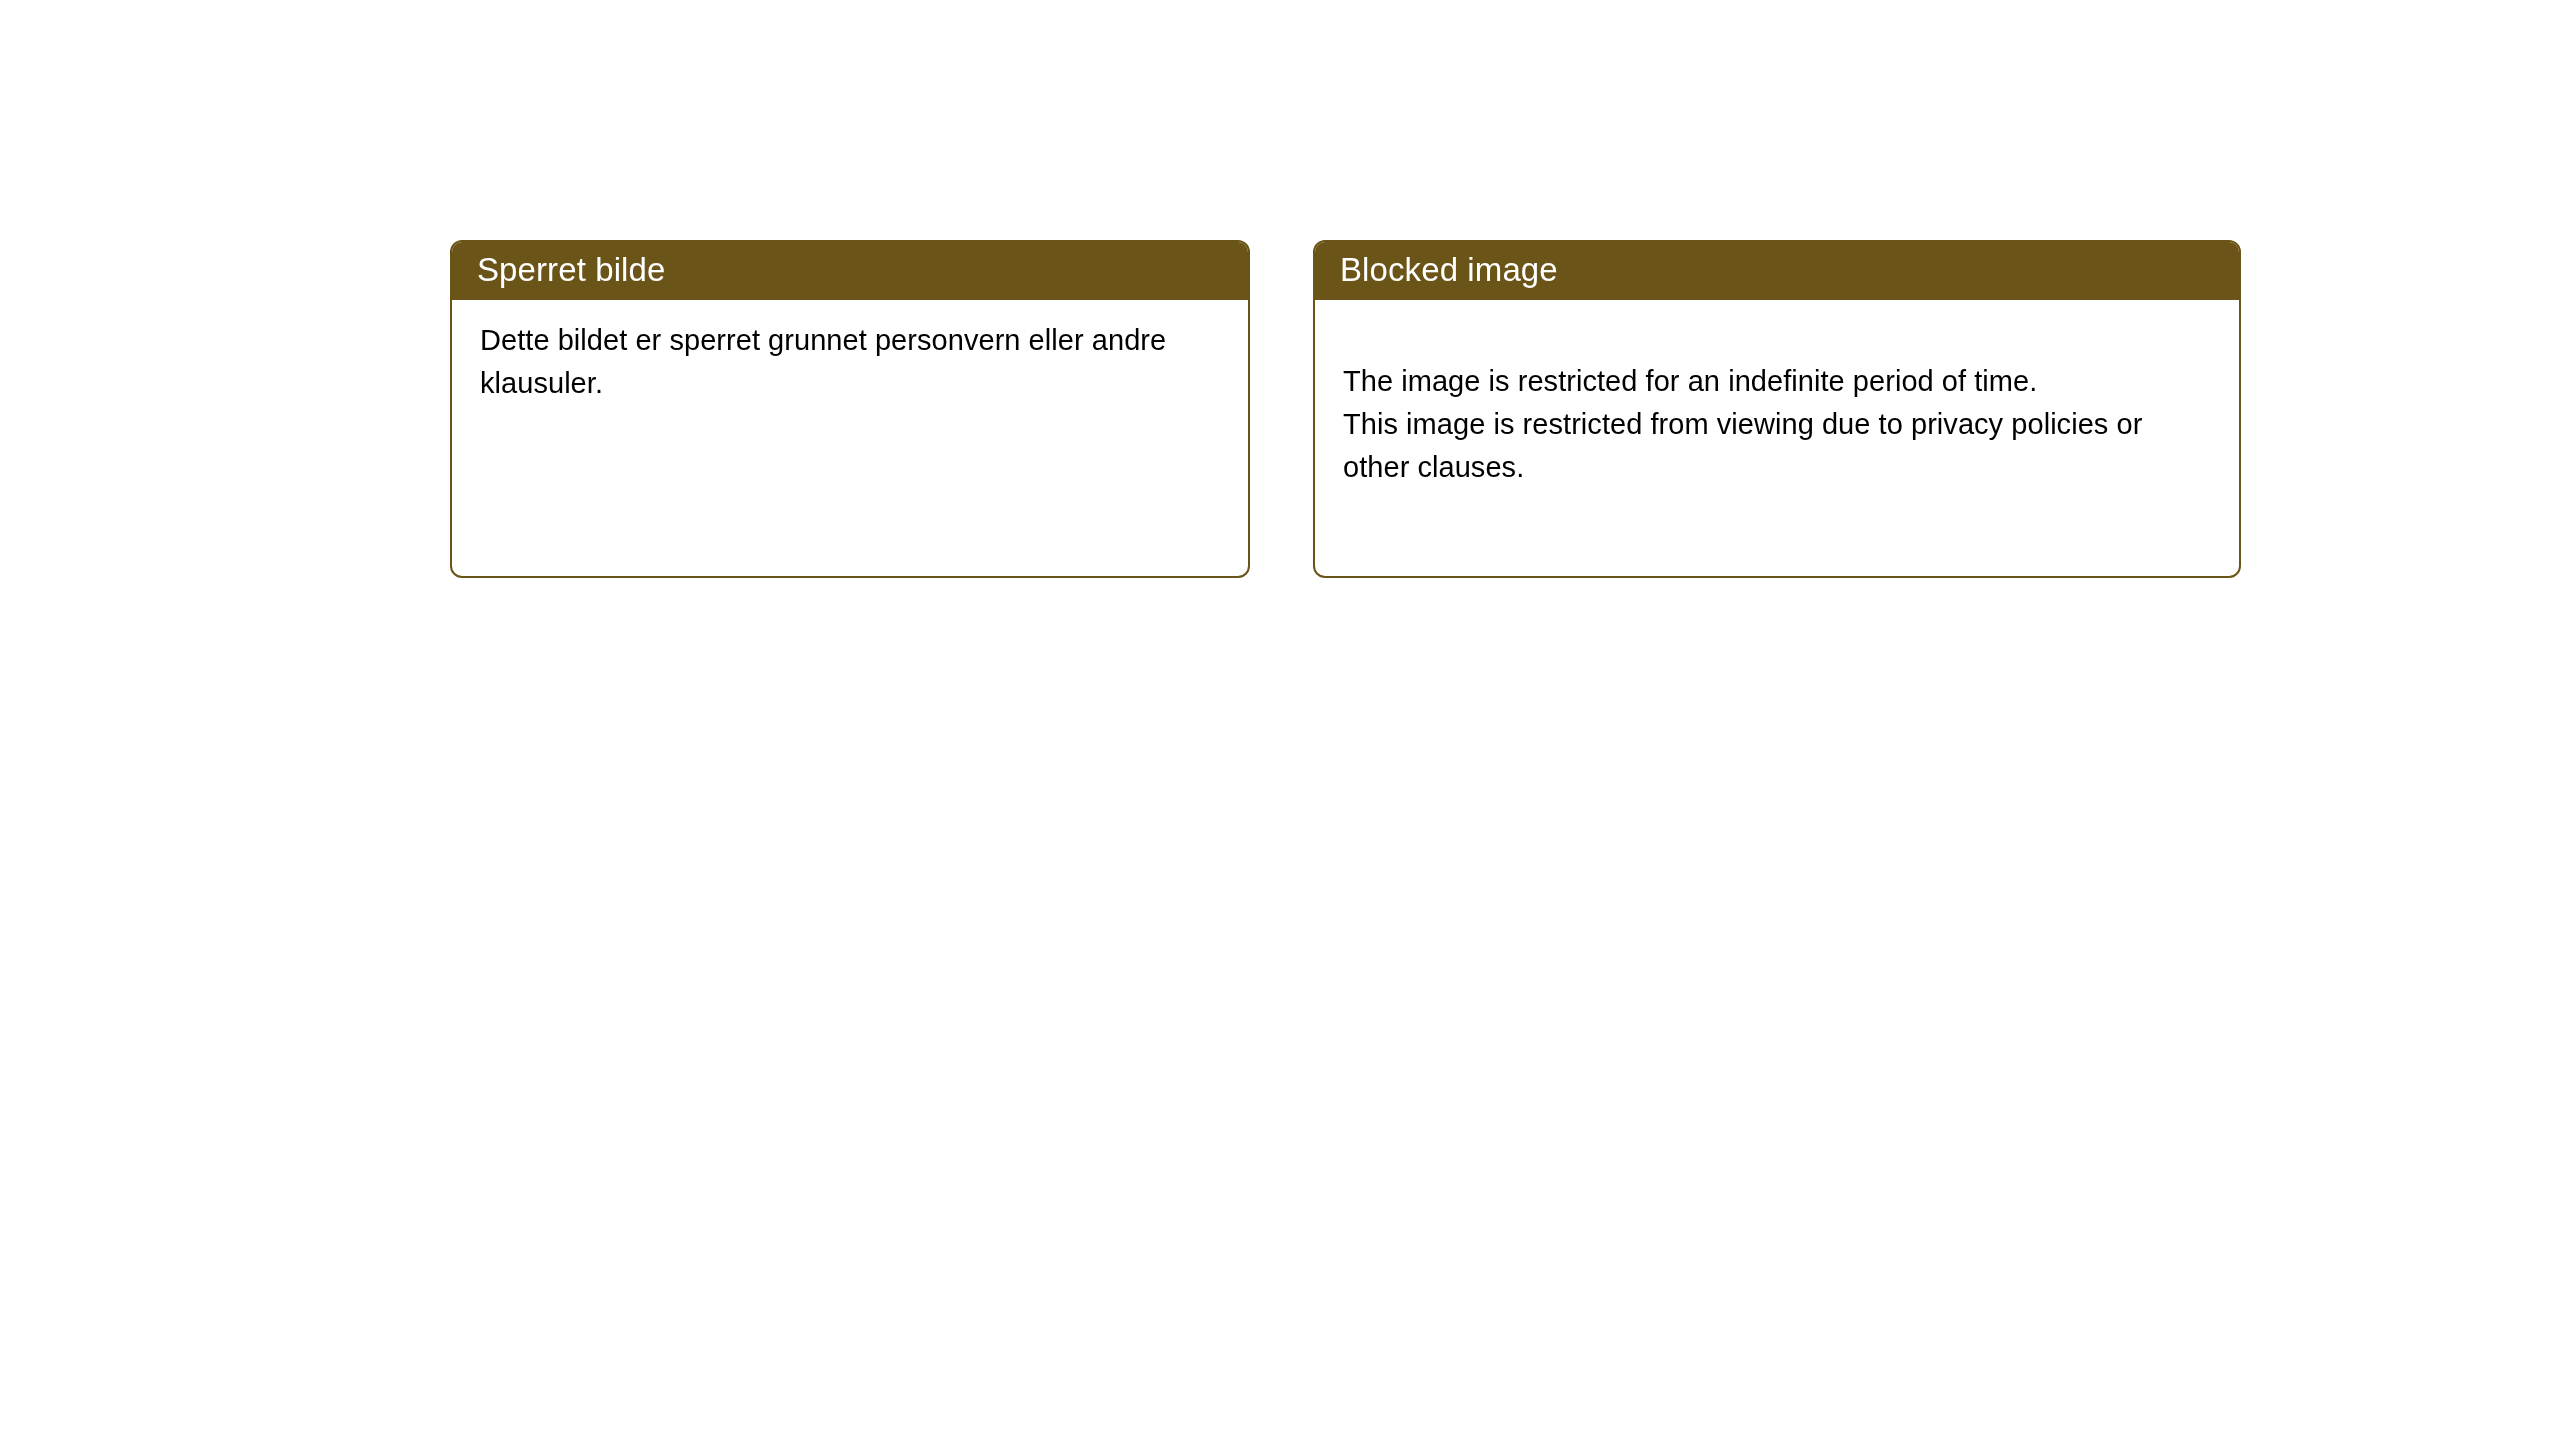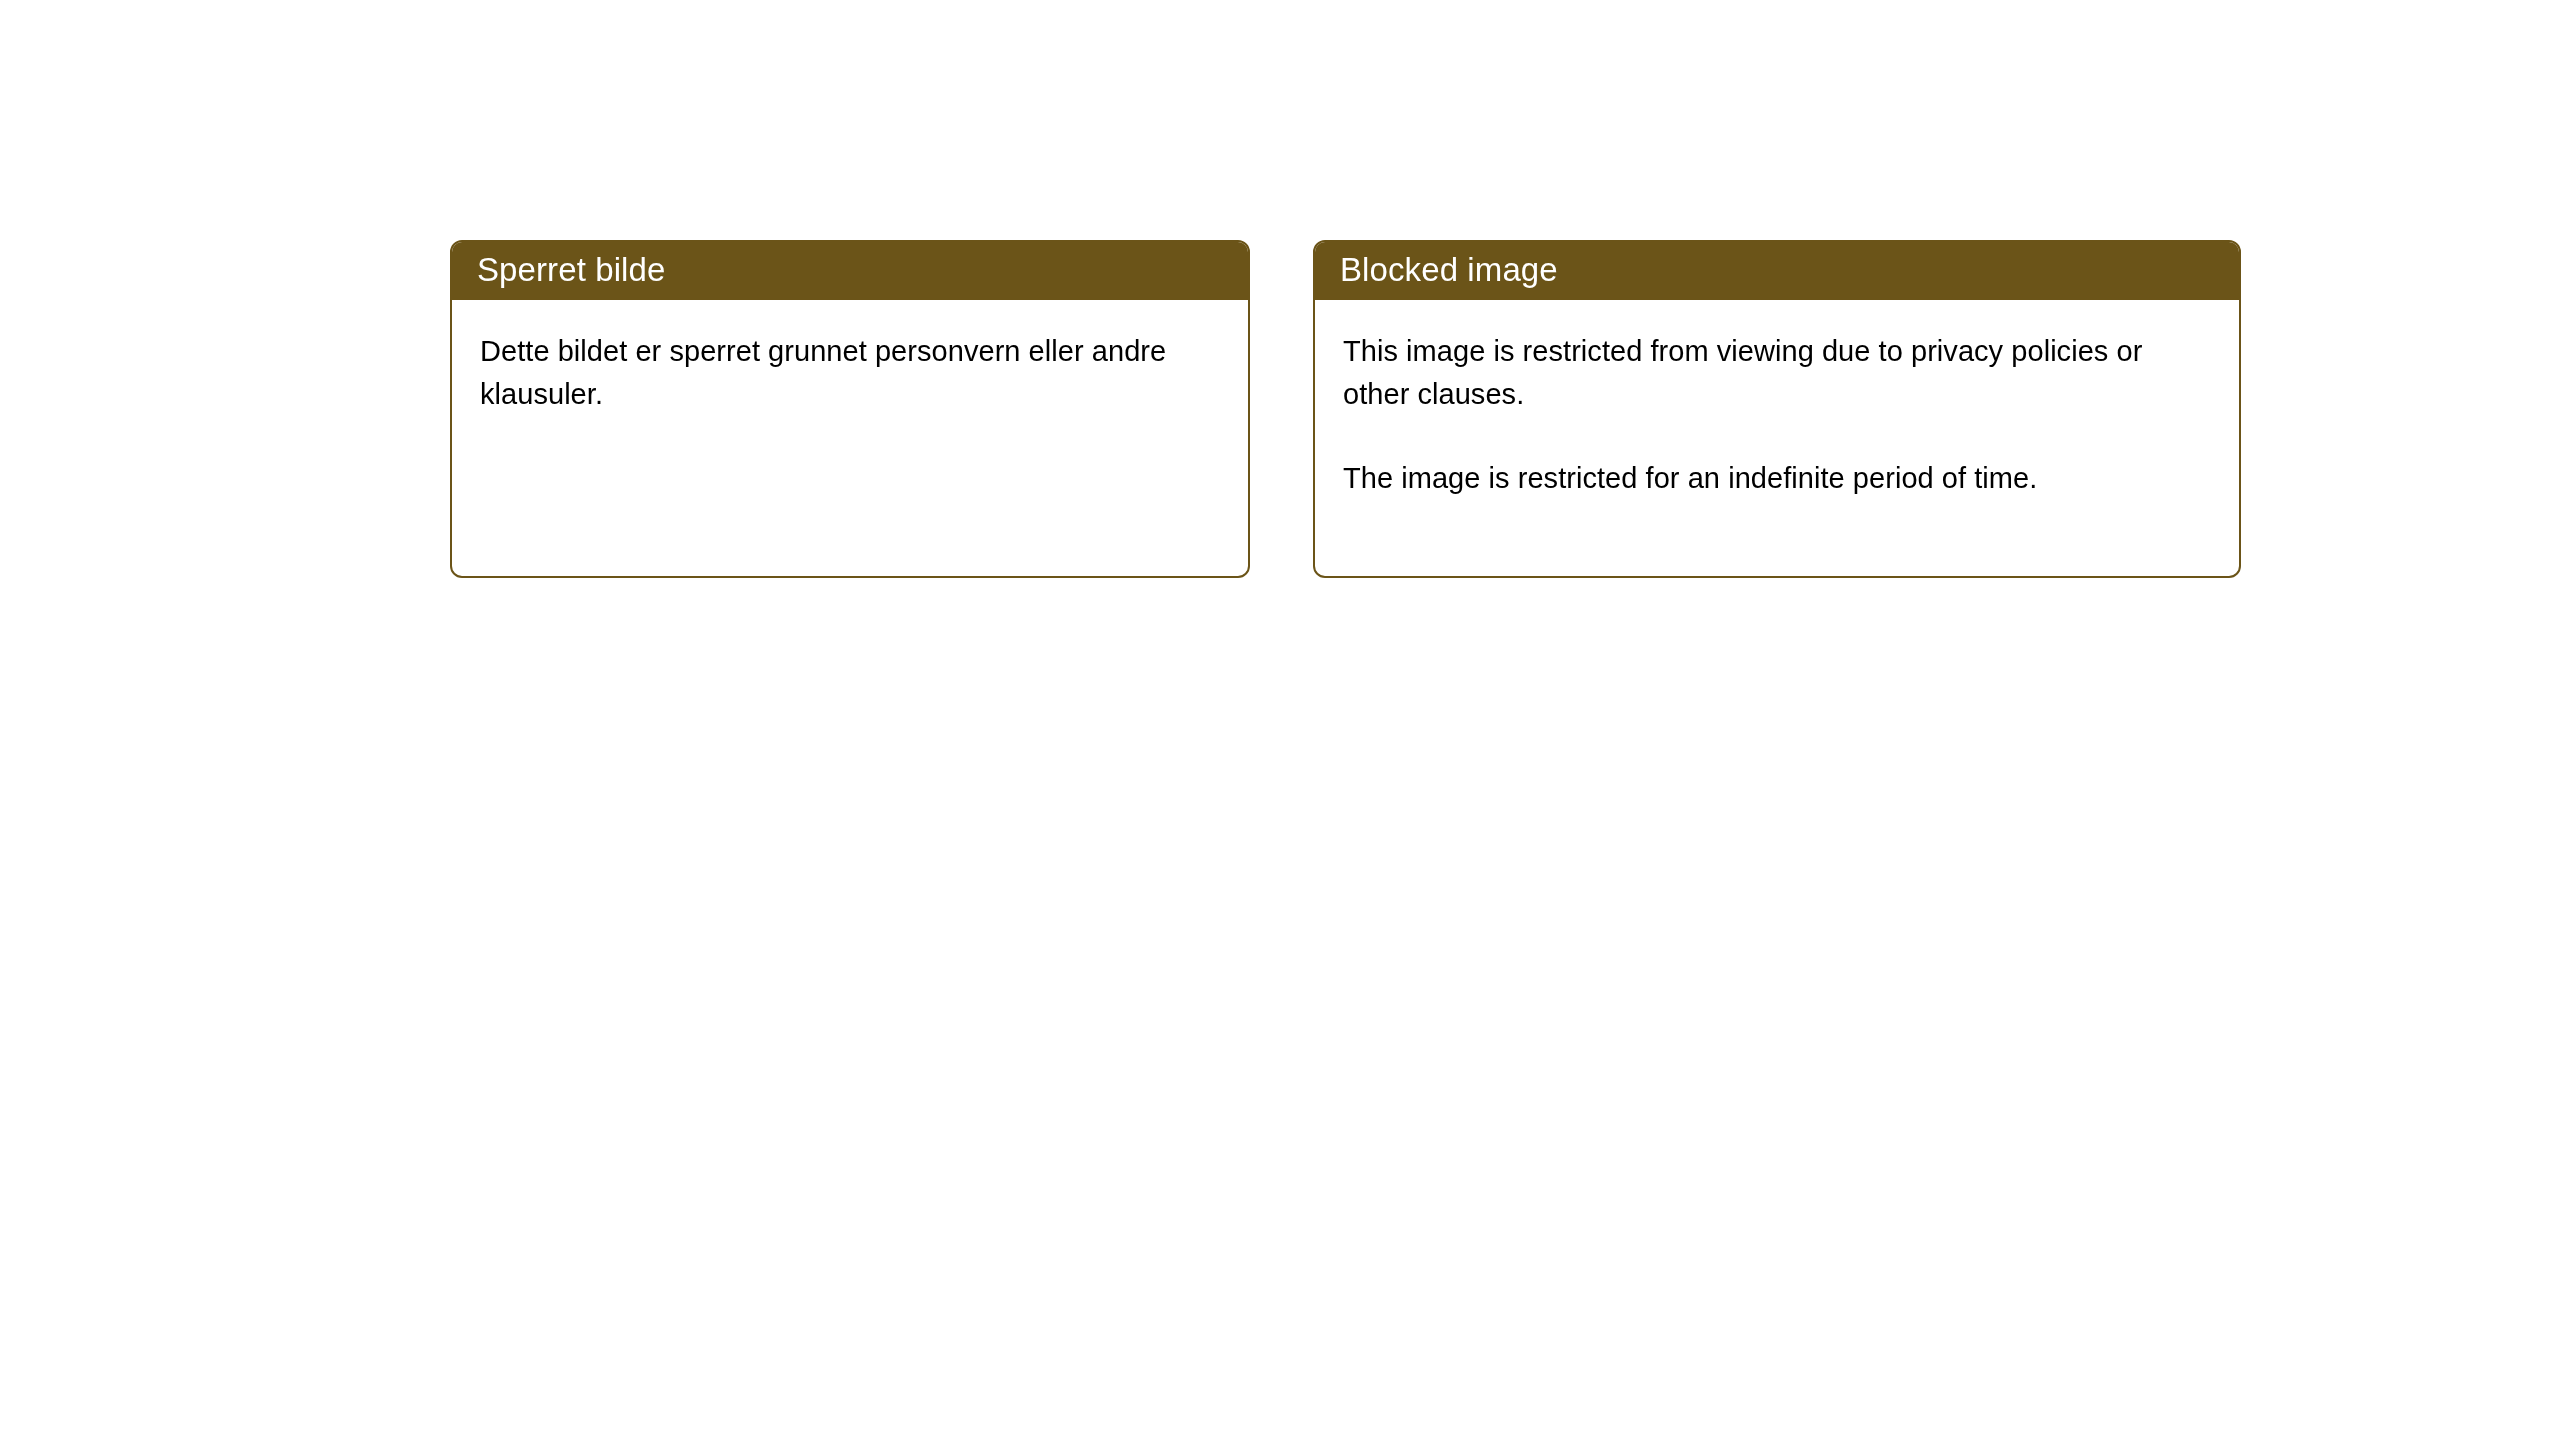--- a/index.html
+++ b/index.html
@@ -37,21 +37,21 @@
     left: 1313px;
     top: 240px;
     width: 928px;
     height: 338px;
   }
 
   
   .card-header {
     background: #6b5418;
     height: 60px;
-    margin: -2px -2px 12px -2px;
+    margin: -2px -2px 1px -2px;
     border-top-left-radius: 12px;
     border-top-right-radius: 12px;
     display: flex;
     align-items: center;
     padding: 0 0 0 27px;
     box-sizing: border-box;
   }
 
   .card-title {
     color: #ffffff;
@@ -96,17 +96,17 @@
 
 </div>
 
 <div class="notice-card card-en">
 
   <div class="card-header">
     <span class="card-title">Blocked image</span>
   </div>
 
   <div class="card-body">
+    <p class="card-paragraph second">The image is restricted for an indefinite period of time.</p>
     <p class="card-paragraph first">This image is restricted from viewing due to privacy policies or other clauses.</p>
-    <p class="card-paragraph second">The image is restricted for an indefinite period of time.</p>
   </div>
 
 </div>
 
 </body></html>

